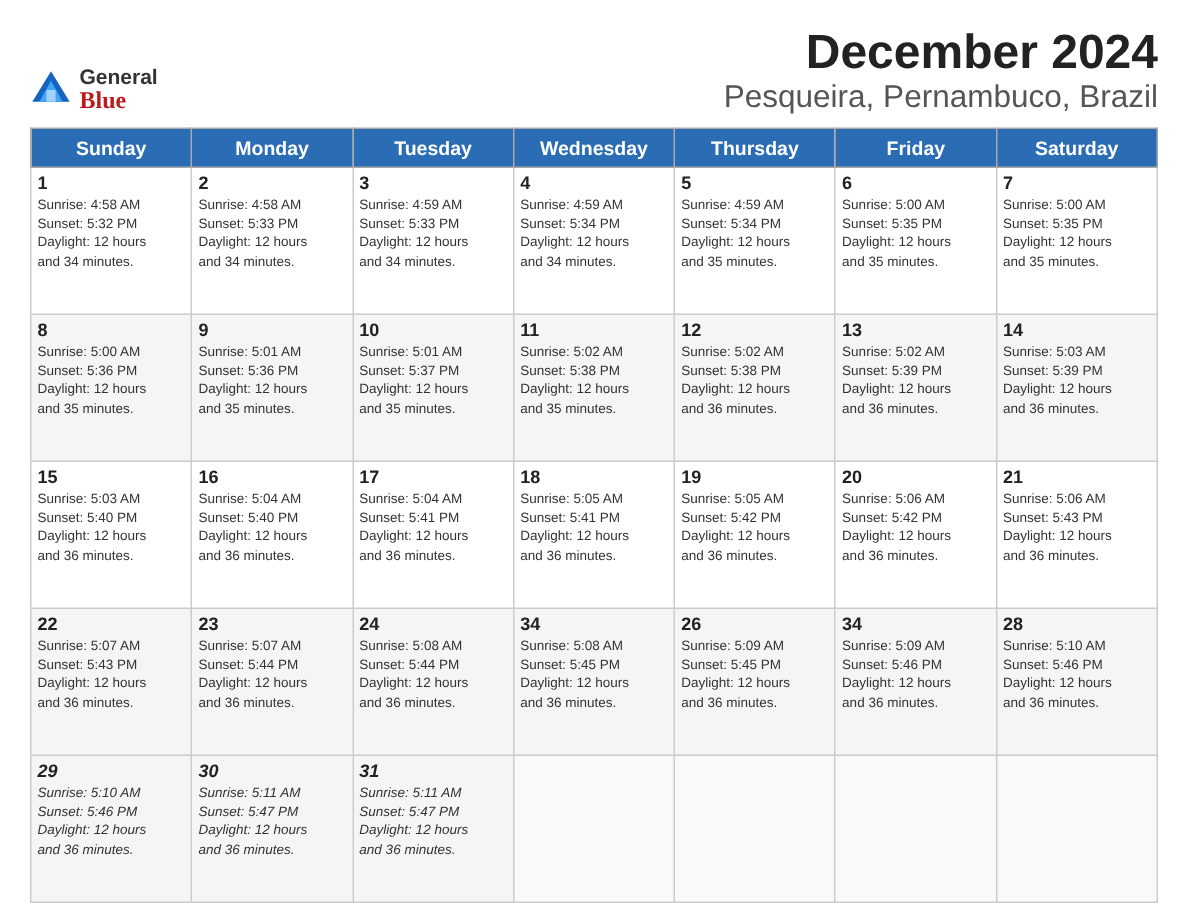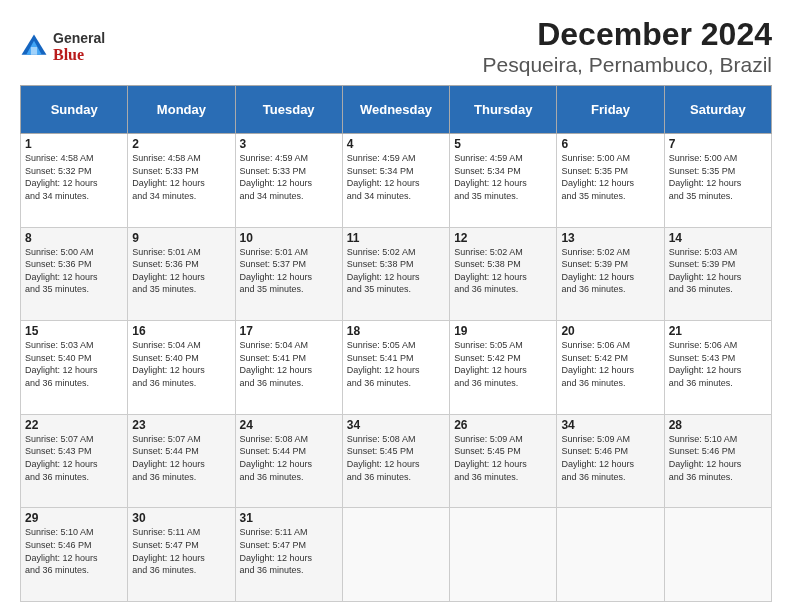--- a/index.html
+++ b/index.html
@@ -13,21 +13,21 @@
     .page {
       width: 792px;
       height: 612px;
       padding: 16px 20px 10px 20px;
       display: flex;
       flex-direction: column;
     }
     .header {
       display: flex;
       justify-content: space-between;
-      align-items: center;
+      align-items: flex-end;
       margin-bottom: 8px;
     }
     .logo-icon {
       width: 28px;
       height: 28px;
       margin-right: 2px;
     }
     .title-block {
       text-align: right;
     }
@@ -46,37 +46,38 @@
       border-collapse: collapse;
       width: 100%;
       table-layout: fixed;
     }
     .calendar th {
       background-color: #2a6db5;
       color: #fff;
       font-size: 13px;
       font-weight: bold;
       text-align: center;
-      padding: 16px 2px;
+      padding: 5px 2px;
       border: 1px solid #aaa;
     }
     .calendar td {
       border: 1px solid #ccc;
       vertical-align: top;
       padding: 3px 4px;
       font-size: 9.5px;
       color: #333;
       background: #fff;
       height: 82px;
     }
     .calendar tr:nth-child(even) td {
       background: #f5f5f5;
     }
     .calendar tr:last-child td {
       background: #f5f5f5;
+      font-style: italic;
     }
     .day-num {
       font-size: 12px;
       font-weight: bold;
       color: #222;
       display: block;
       margin-bottom: 1px;
     }
     .day-info {
       font-size: 9px;

